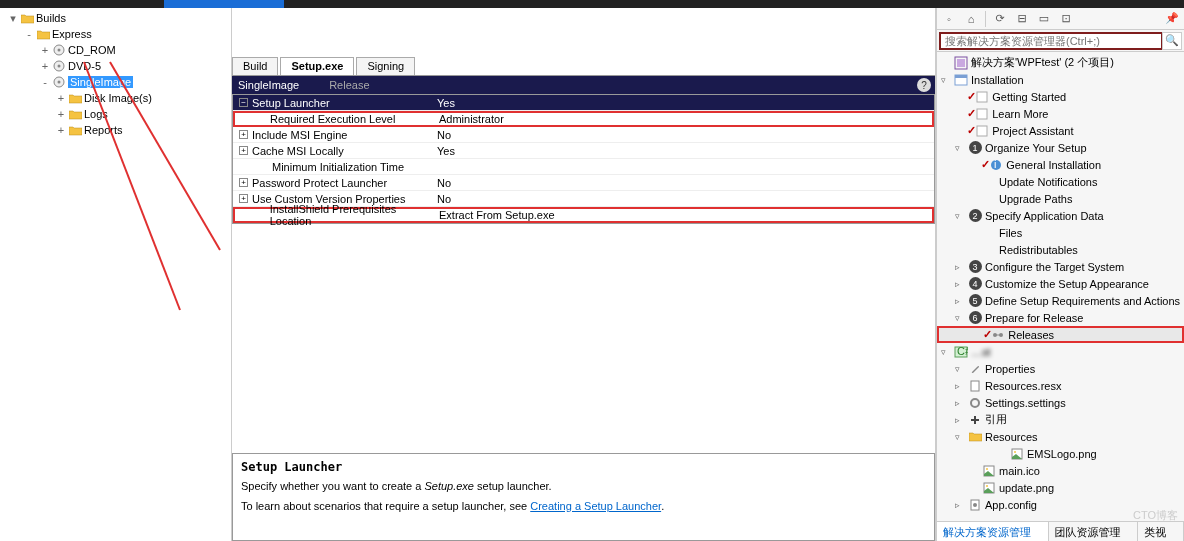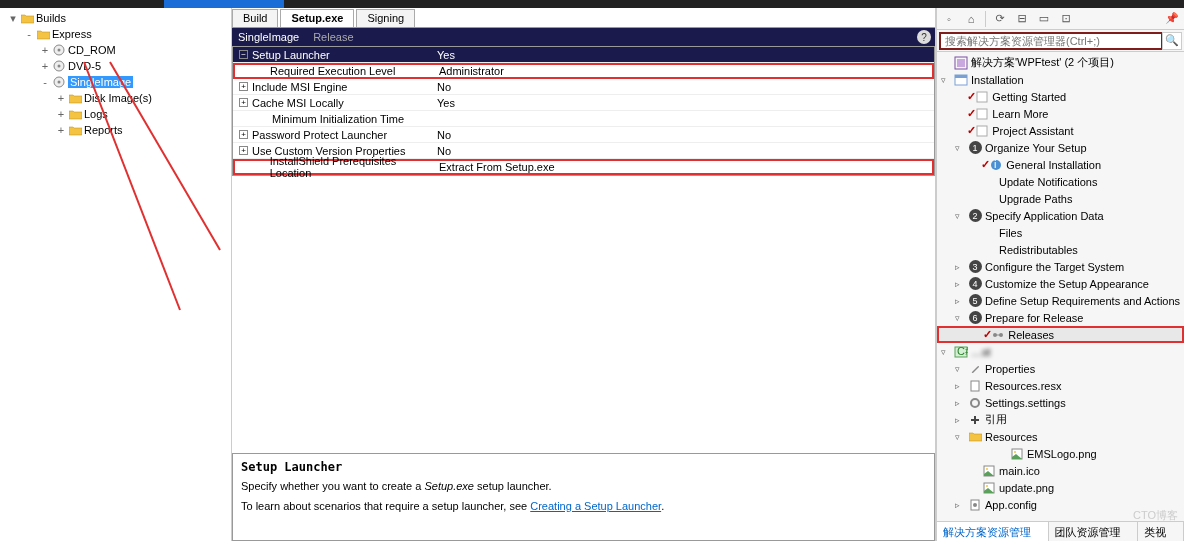--- a/index.html
+++ b/index.html
@@ -7,26 +7,26 @@
 .root { display:flex; height:100%; }
 .left-pane { width:232px; border-right:1px solid #ccc; background:#fff; padding:2px 0 0 2px; overflow:hidden; }
 .tree-row { display:flex; align-items:center; height:16px; padding-left:4px; white-space:nowrap; font-family:"Microsoft YaHei",SimSun,serif; font-size:12px; }
 .tree-ind { display:inline-block; width:14px; text-align:center; color:#666; }
 .tree-ico { width:14px; height:14px; display:inline-flex; align-items:center; justify-content:center; margin-right:2px; }
 .sel { background:#3399ff; color:#fff; }
 .svg-folder { width:13px; height:11px; }
 .svg-disk { width:12px; height:12px; }
 
 .center { flex:1; display:flex; flex-direction:column; border-right:1px solid #ccc; }
-.tabs-row { height:20px; display:flex; align-items:flex-end; border-bottom:1px solid #999; background:#fff; font-family:Consolas,"Courier New",monospace; font-size:12px; }
+.tabs-row { height:20px; display:flex; align-items:flex-end; border-bottom:1px solid #999; background:#fff; font-family:Consolas,"Courier New",monospace; font-size:12px;margin-top:48px; }
 .tab-btn { padding:2px 10px 3px; border:1px solid #aaa; border-bottom:none; background:#f4f4f4; margin-right:2px; }
 .tab-btn.active { background:#fff; font-weight:bold; }
 
 .dark-bar { height:18px; background:#1a1a4d; color:#fff; display:flex; align-items:center; padding-left:6px; font-family:Consolas,monospace; font-size:12px; position:relative; }
-.dark-bar .dim { color:#aaa; margin-left:14px; }
+.dark-bar .dim { color:#aaa; margin-left:30px; }
 .dark-bar .round { position:absolute; right:4px; top:2px; width:14px; height:14px; border-radius:50%; background:#ddd; color:#333; display:flex; align-items:center; justify-content:center; font-size:10px; }
 
 .prop-grid { flex:none; background:#fff; border:1px solid #999; margin:0; }
 .prop-row { display:flex; height:16px; align-items:center; font-family:Consolas,"Courier New",monospace; font-size:12px; border-bottom:1px solid #eee; }
 .prop-key { width:200px; padding-left:6px; display:flex; align-items:center; gap:4px; }
 .prop-val { flex:1; padding-left:4px; }
 .exp-box { display:inline-flex; width:9px; height:9px; border:1px solid #888; align-items:center; justify-content:center; font-size:8px; line-height:1; }
 .redbox { border:2px solid #e03030; }
 .hl-row { background:#1a1a4d; color:#fff; }
 

